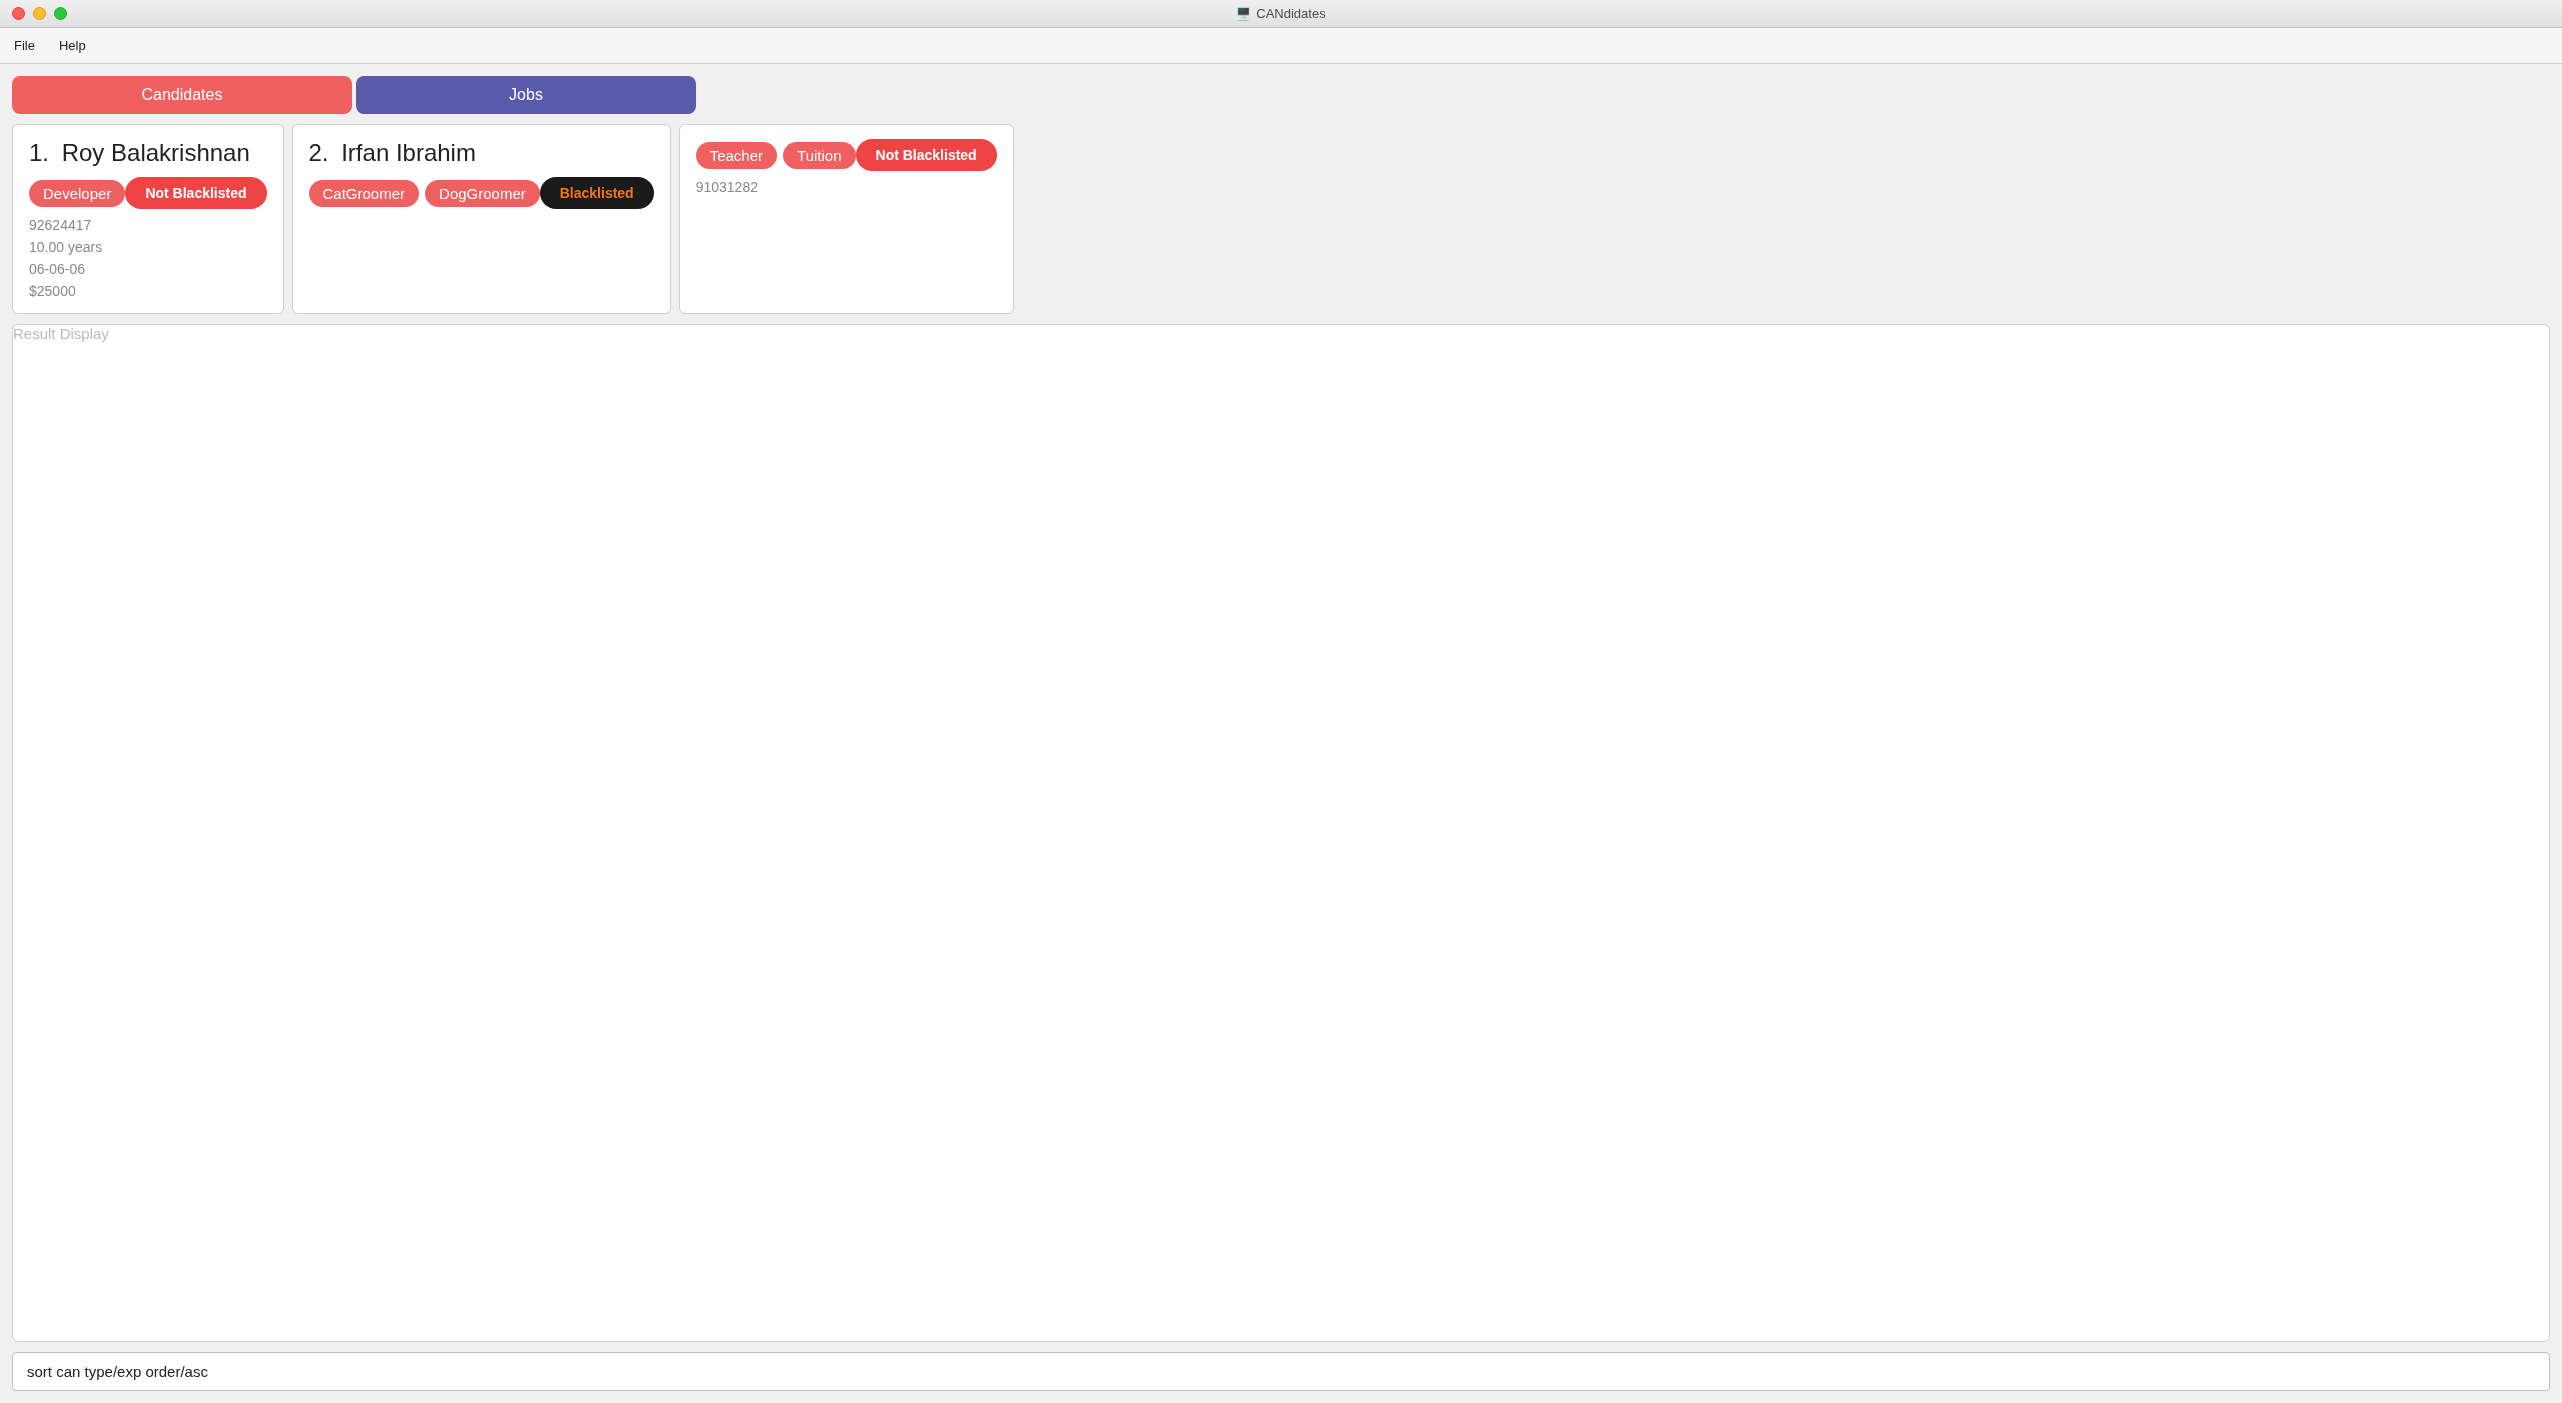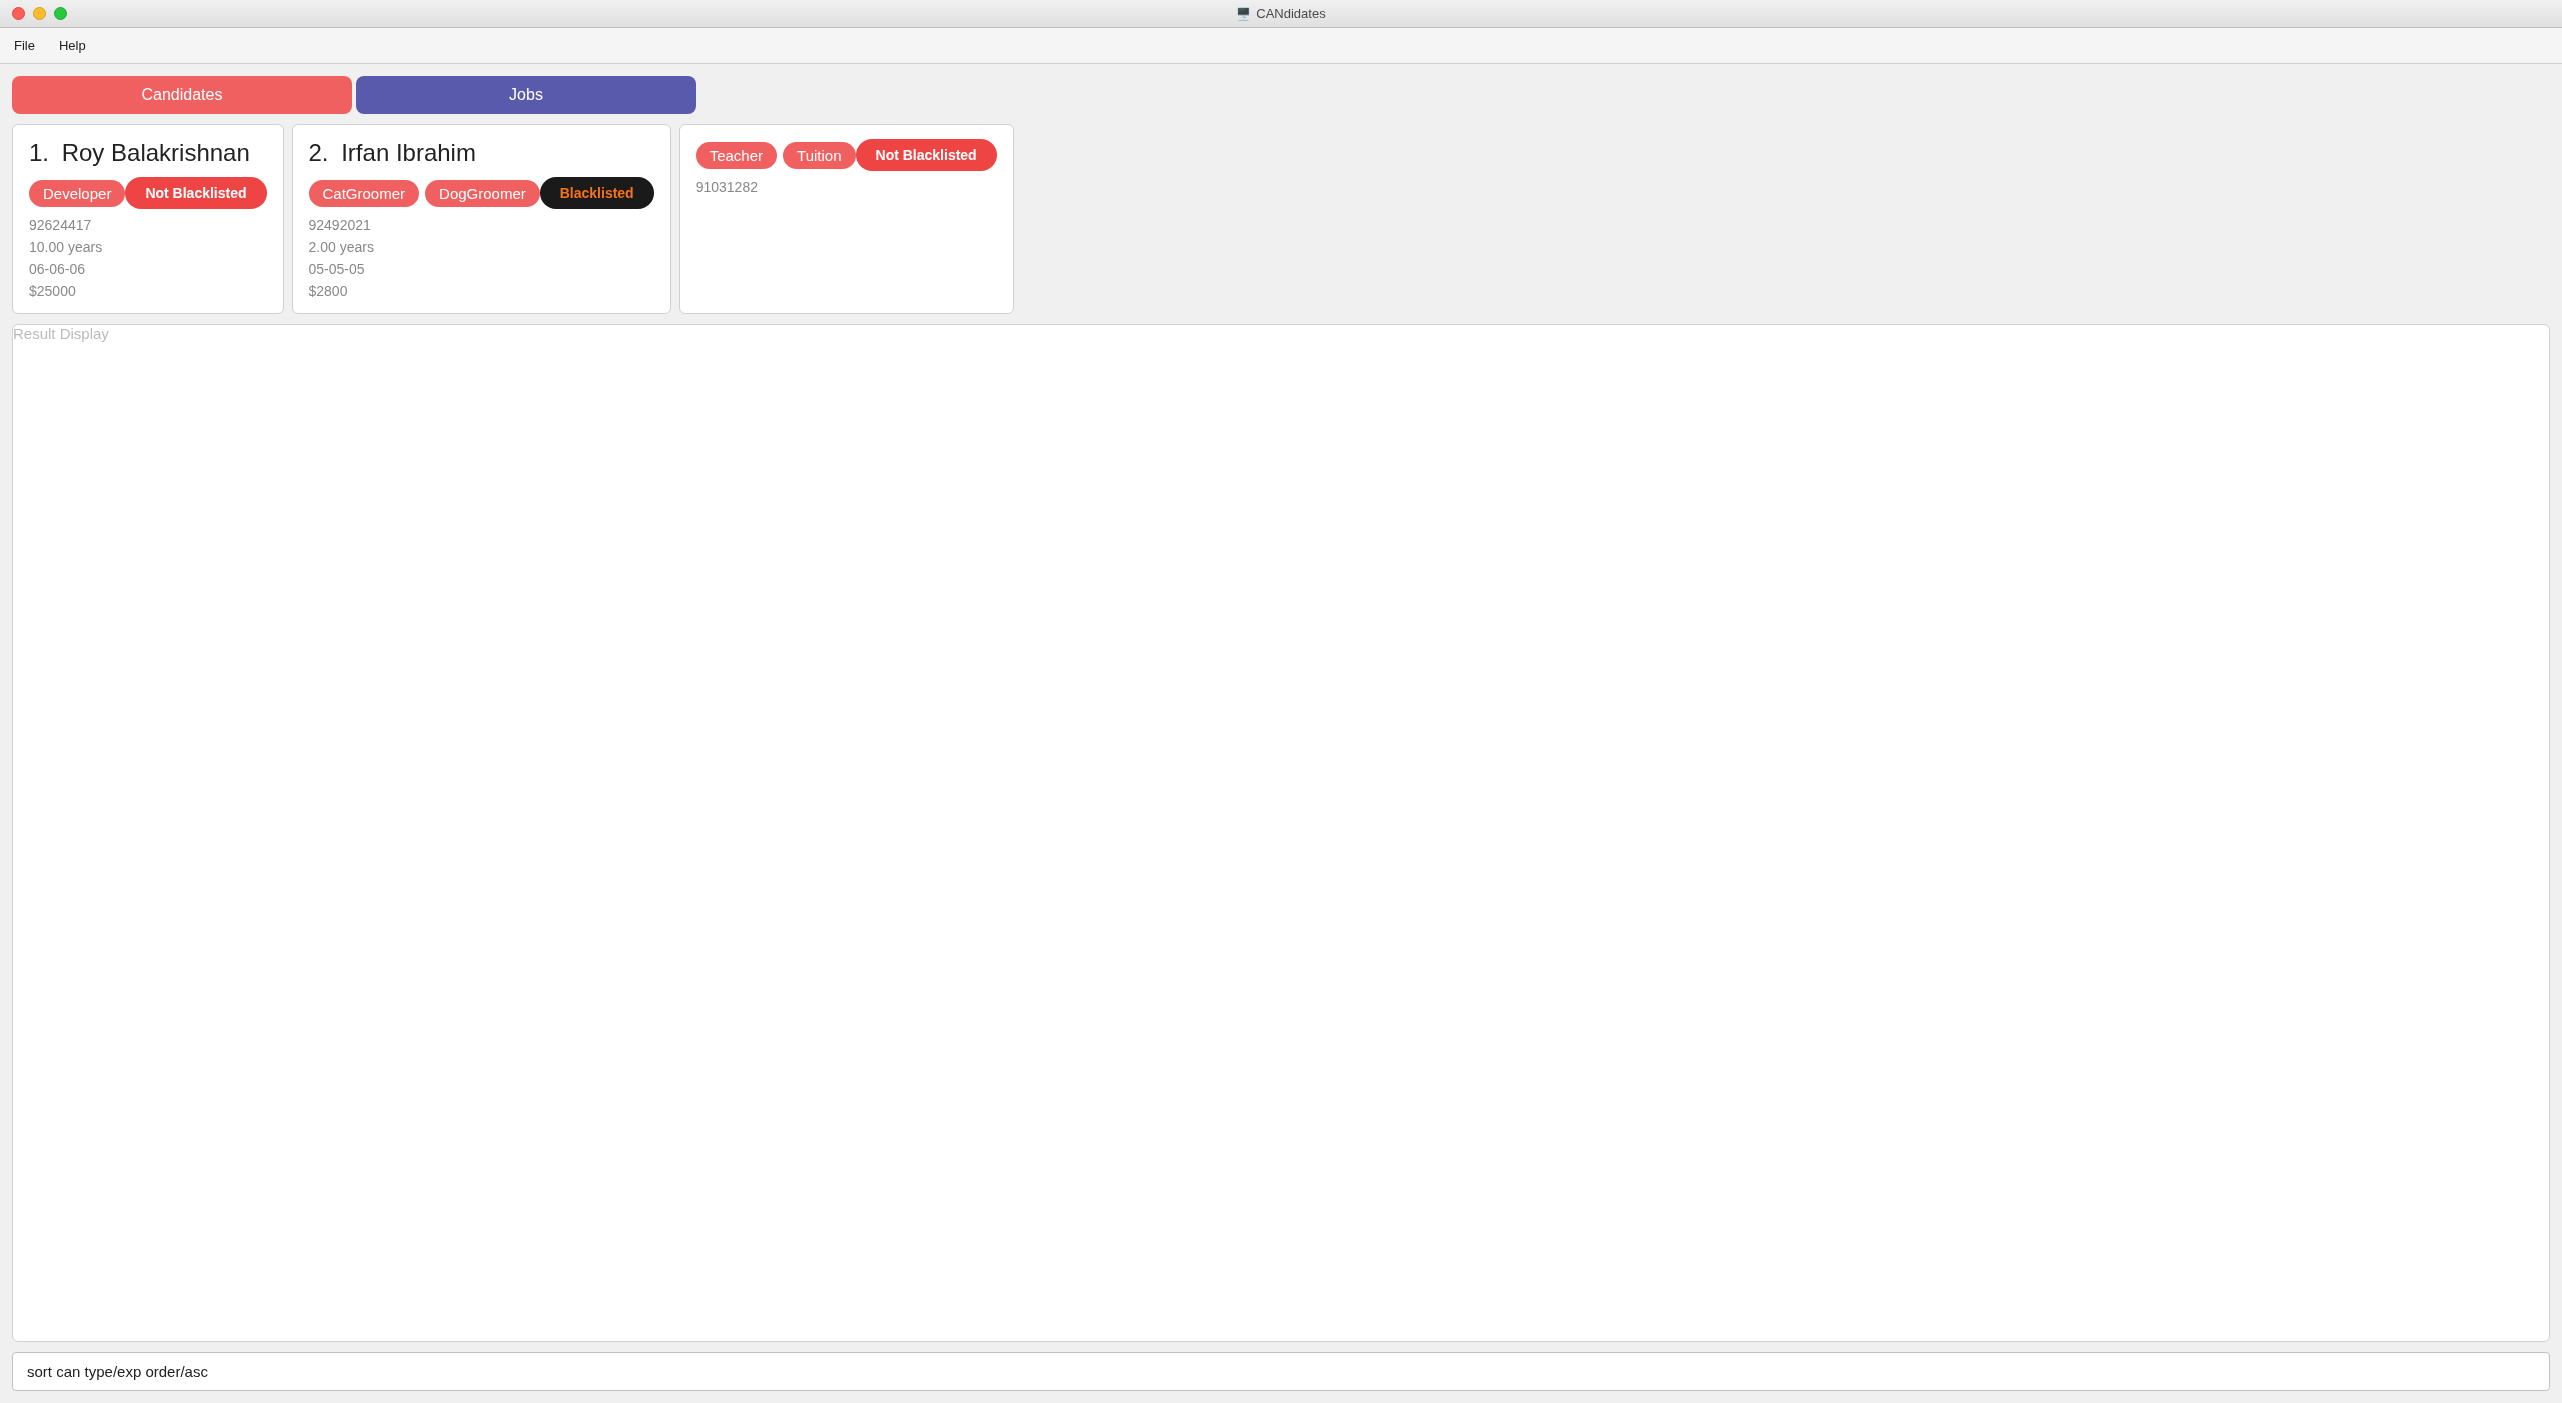--- a/index.html
+++ b/index.html
@@ -275,26 +275,20 @@
       </div>
       <div class="candidate-card">
         <div class="candidate-name"><span class="number">2.</span> Irfan Ibrahim</div>
         <div class="candidate-tags-row">
           <div class="tags-group">
             <span class="tag">CatGroomer</span>
             <span class="tag">DogGroomer</span>
           </div>
           <span class="status-badge status-blacklisted">Blacklisted</span>
         </div>
-        <div class="candidate-info">
-          <span>92492021</span>
-          <span>2.00 years</span>
-          <span>05-05-05</span>
-          <span>$2800</span>
-        </div>
       </div>
       <div class="candidate-card">
         <div class="candidate-tags-row">
           <div class="tags-group">
             <span class="tag">Teacher</span>
             <span class="tag">Tuition</span>
           </div>
           <span class="status-badge status-not-blacklisted">Not Blacklisted</span>
         </div>
         <div class="candidate-info">

